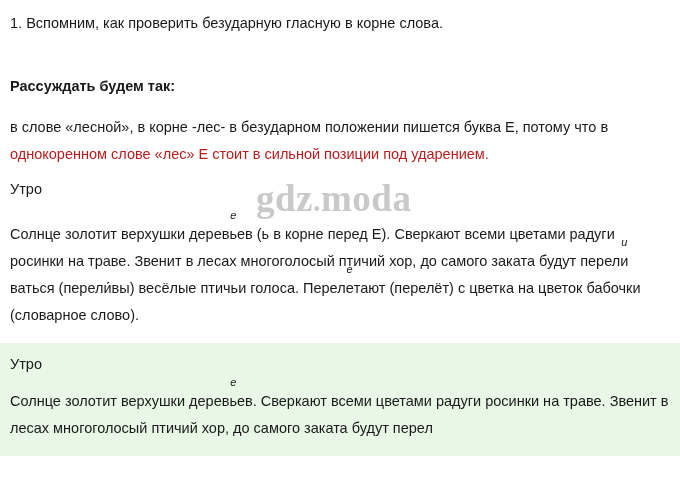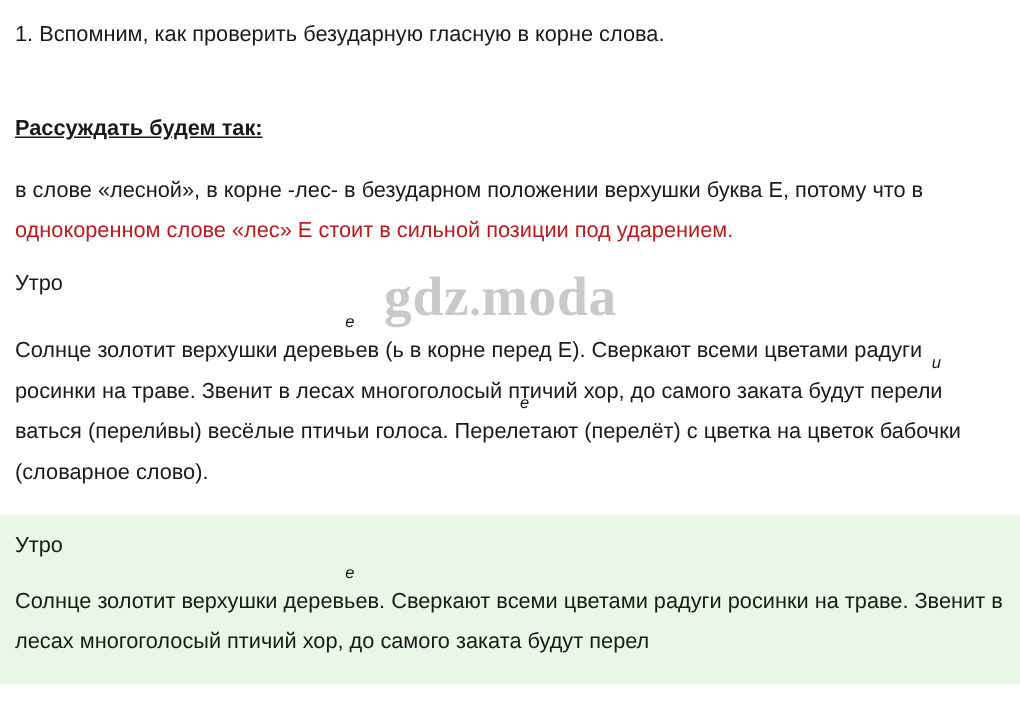--- a/index.html
+++ b/index.html
@@ -26,21 +26,21 @@
     font-size: 14.5px;
     line-height: 27px;
   }
   .para {
     padding: 0 10px;
   }
   .sp-8 { height: 8px; }
   .sp-12 { height: 12px; }
   .sp-14 { height: 14px; }
   .sp-18 { height: 18px; }
-  .bold { font-weight: bold; text-decoration: underline; }
+  .bold { font-weight: bold; }
   .top-pad { height: 10px; }
 
   
   .stressed {
     position: relative;
     display: inline-block;
   }
   .stressed .mark {
     position: absolute;
     top: -11px;
@@ -121,21 +121,21 @@
 
   <div class="sp-12"></div>
 
 
   <div class="sp-12"></div>
 
   <p class="para bold">Рассуждать будем так:</p>
 
   <div class="sp-14"></div>
 
-  <p class="para">в слове «лесной», в корне -лес- в безударном положении верхушки буква Е, потому что в</p>
+  <p class="para">в слове «лесной», в корне -лес- в безударном положении пишется буква Е, потому что в</p>
 
   <p class="para faded">однокоренном слове «лес» Е стоит в сильной позиции под ударением.</p>
 
   <div class="sp-8"></div>
 
   <p class="plain-label">Утро</p>
 
   <div class="sp-18"></div>
 
   <p class="para">

